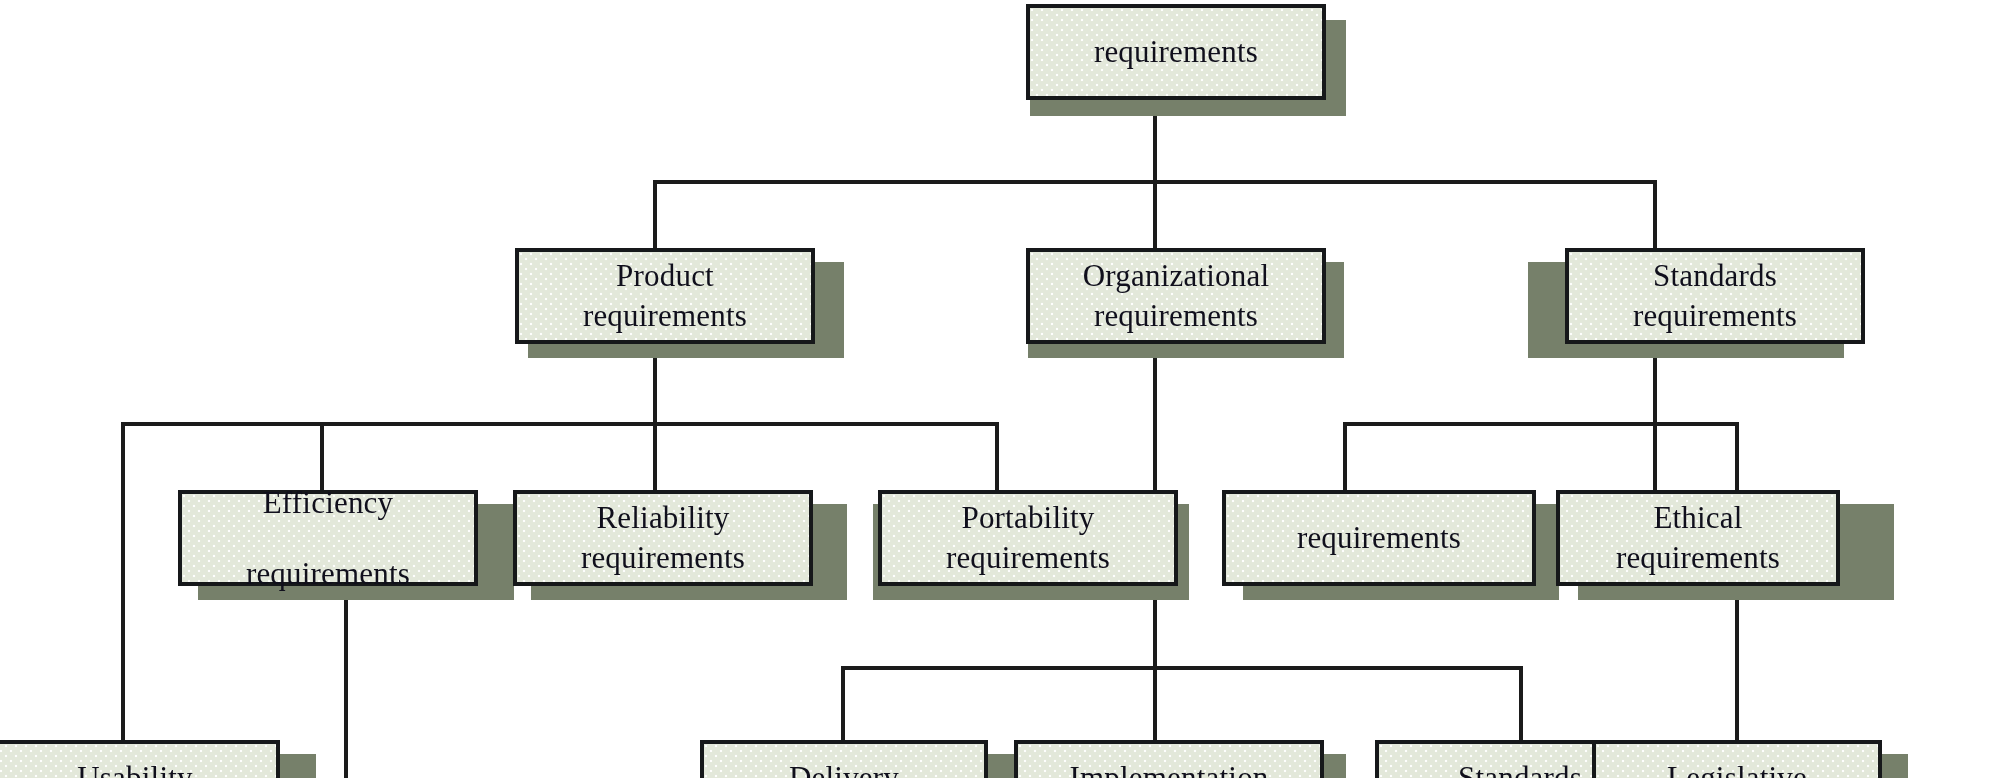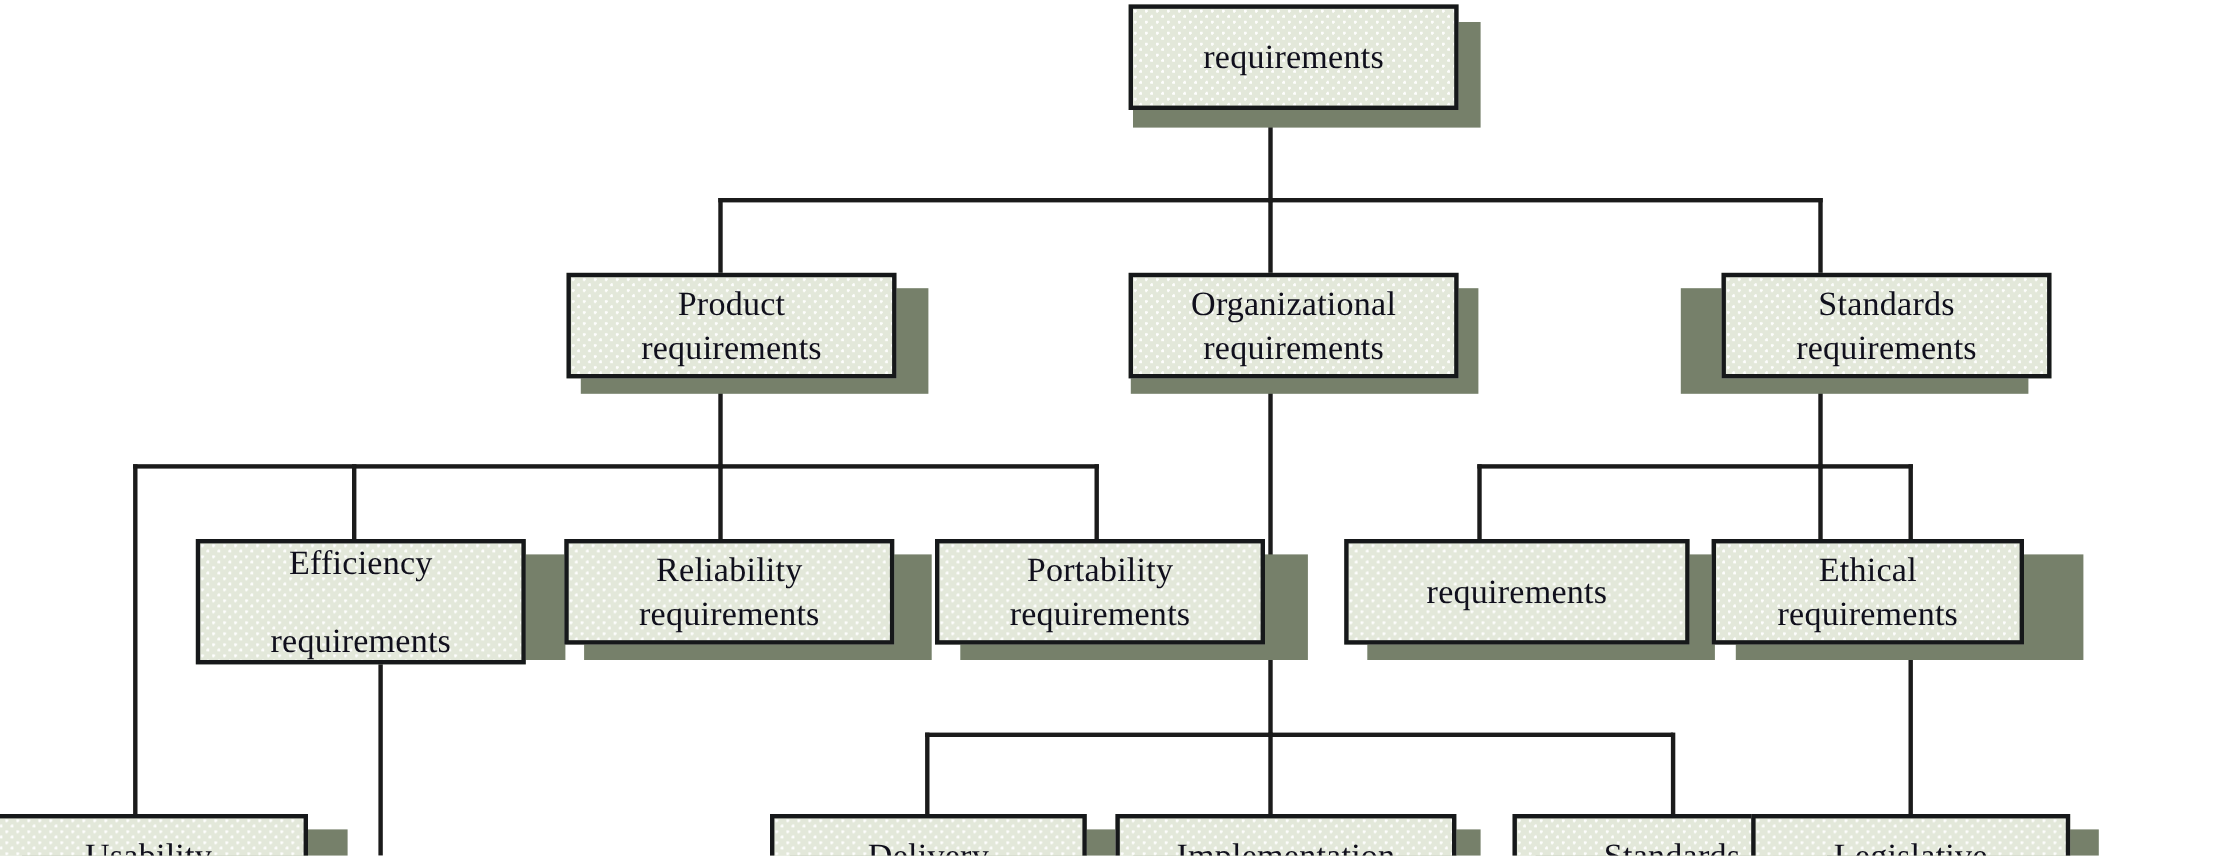--- a/index.html
+++ b/index.html
@@ -118,31 +118,31 @@
   <div class="node" style="left:1026px;top:248px;width:300px;height:96px;">
     <span class="ln">Organizational</span>
     <span class="ln">requirements</span>
   </div>
 
   <div class="node" style="left:1565px;top:248px;width:300px;height:96px;">
     <span class="ln">Standards</span>
     <span class="ln">requirements</span>
   </div>
 
-  <div class="node" style="left:178px;top:490px;width:300px;height:114px;gap:31px;">
+  <div class="node" style="left:178px;top:490px;width:300px;height:96px;gap:31px;">
     <span class="ln">Efficiency</span>
     <span class="ln">requirements</span>
   </div>
 
   <div class="node" style="left:513px;top:490px;width:300px;height:96px;">
     <span class="ln">Reliability</span>
     <span class="ln">requirements</span>
   </div>
 
-  <div class="node" style="left:850px;top:490px;width:300px;height:96px;">
+  <div class="node" style="left:878px;top:490px;width:300px;height:96px;">
     <span class="ln">Portability</span>
     <span class="ln">requirements</span>
   </div>
 
   <div class="node" style="left:1222px;top:490px;width:314px;height:96px;">
     <span class="ln">requirements</span>
   </div>
 
   <div class="node" style="left:1556px;top:490px;width:284px;height:96px;">
     <span class="ln">Ethical</span>

